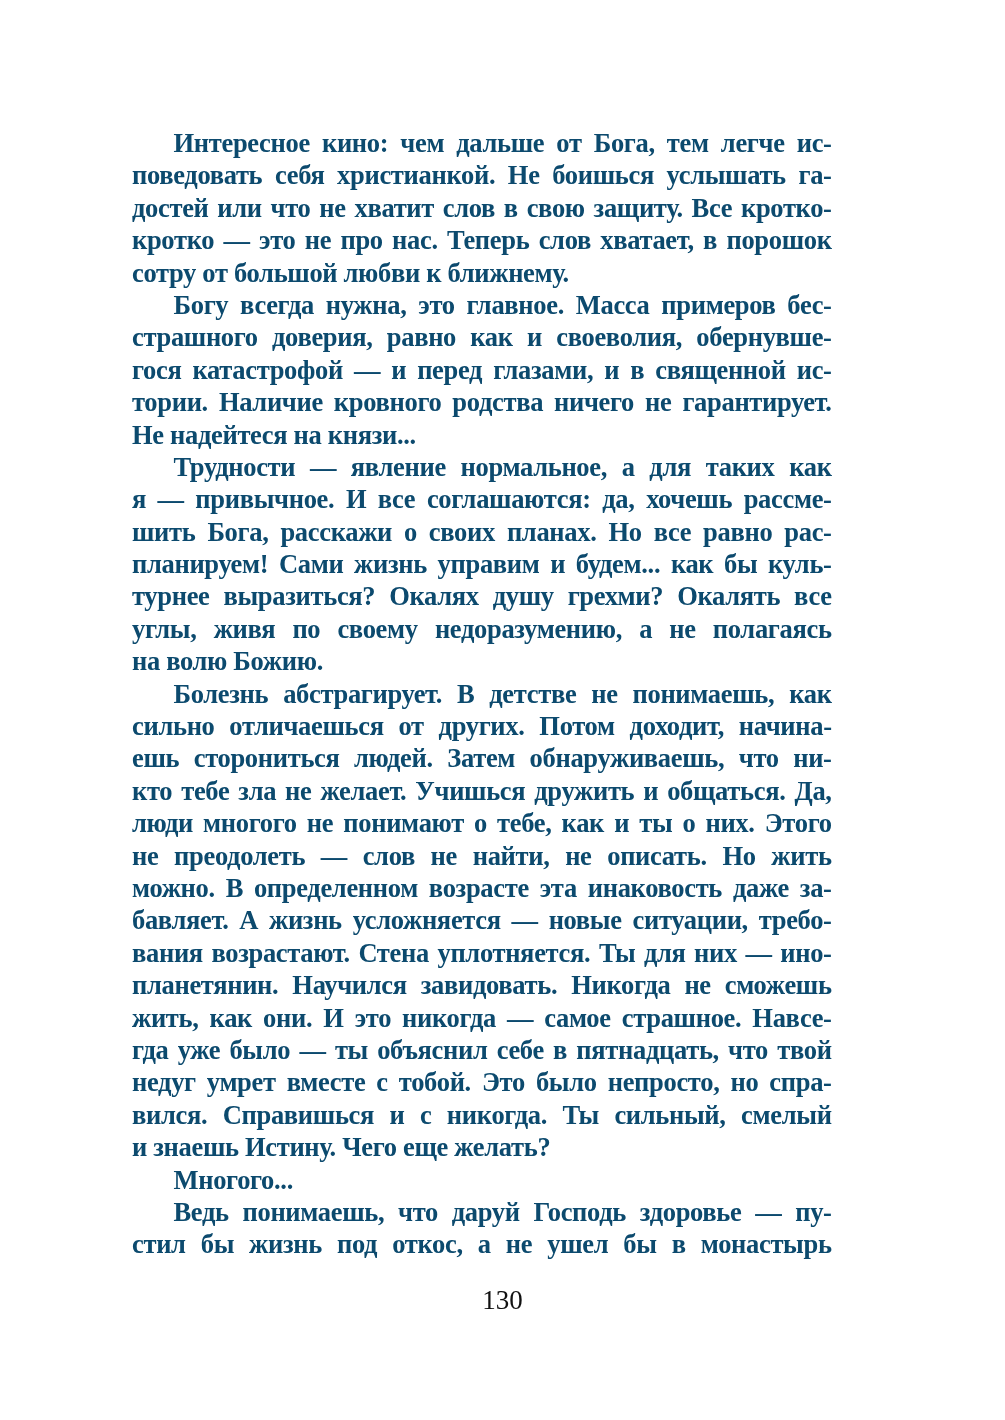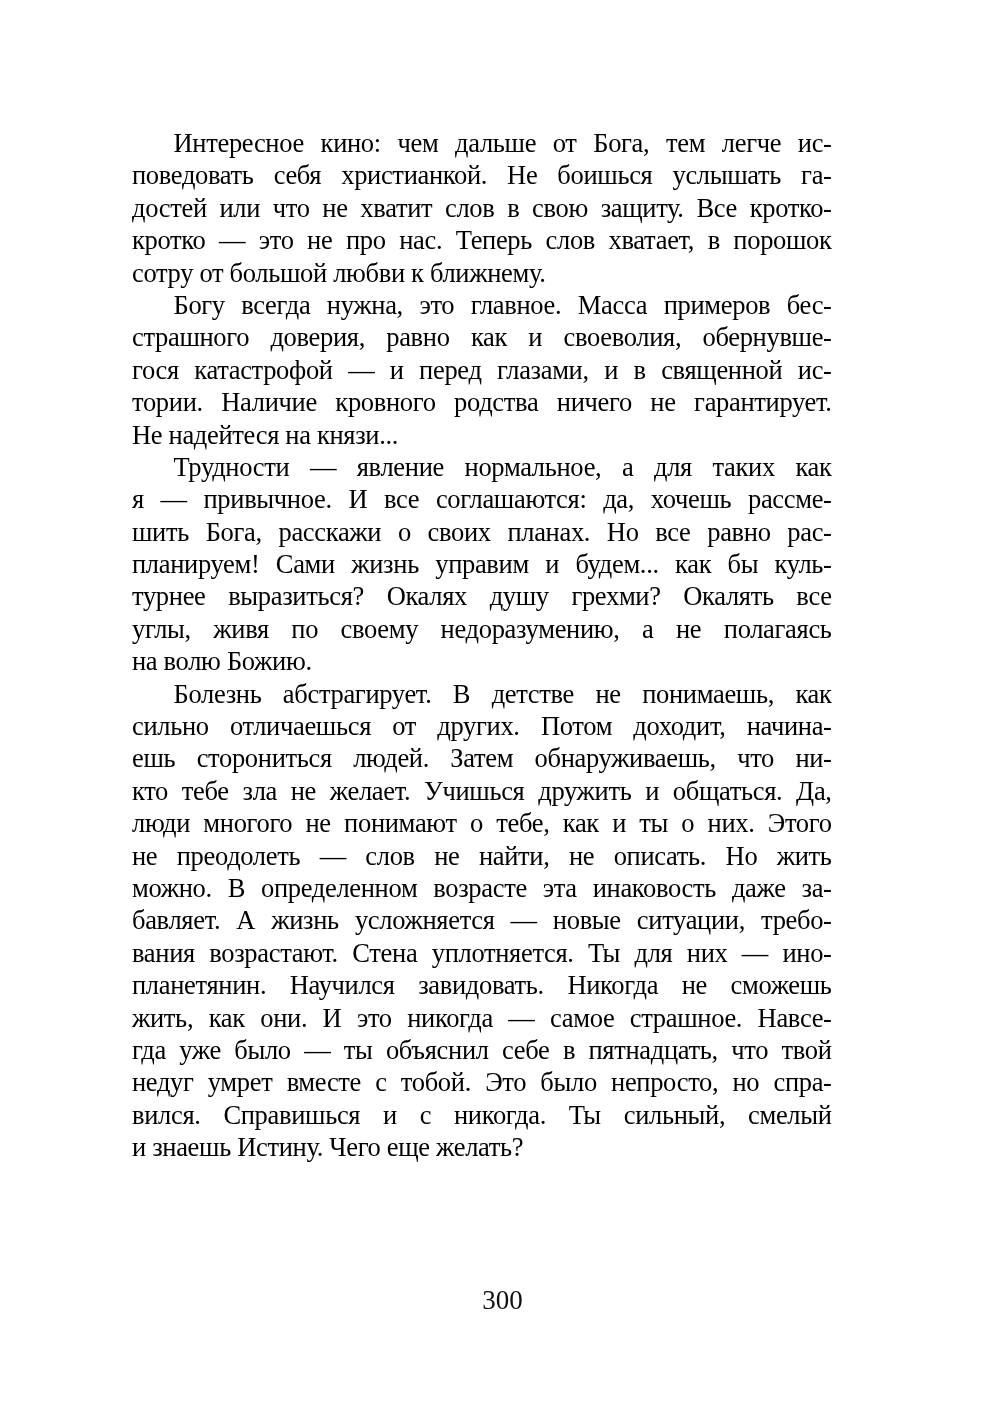--- a/index.html
+++ b/index.html
@@ -1,17 +1,17 @@
 <!DOCTYPE html>
 <html><head>
 <meta charset="utf-8">
 <style>
   html, body { margin: 0; padding: 0; background: #ffffff; }
   body { width: 1005px; height: 1420px; position: relative; overflow: hidden; }
-  .page { position: absolute; left: 132px; top: 127px; width: 700px; color: #000000; }
+  .page { position: absolute; left: 132px; top: 127px; width: 700px; color: #0c4a6e; font-weight: bold; }
   .para { margin: 0; }
   .line {
     display: block;
     font-family: "Liberation Serif", serif;
     font-size: 27.5px;
     line-height: 32.4px;
     height: 32.4px;
     text-align: justify;
     text-align-last: justify;
     white-space: nowrap;
@@ -73,17 +73,24 @@
     <span class="line">бавляет. А жизнь усложняется — новые ситуации, требо-</span>
     <span class="line">вания возрастают. Стена уплотняется. Ты для них — ино-</span>
     <span class="line">планетянин. Научился завидовать. Никогда не сможешь</span>
     <span class="line">жить, как они. И это никогда — самое страшное. Навсе-</span>
     <span class="line">гда уже было — ты объяснил себе в пятнадцать, что твой</span>
     <span class="line">недуг умрет вместе с тобой. Это было непросто, но спра-</span>
     <span class="line">вился. Справишься и с никогда. Ты сильный, смелый</span>
     <span class="line last">и знаешь Истину. Чего еще желать?</span>
   </div>
 
+  <div class="para">
+    <span class="line first last">Многого...</span>
+  </div>
 
+  <div class="para">
+    <span class="line first">Ведь понимаешь, что даруй Господь здоровье — пу-</span>
+    <span class="line">стил бы жизнь под откос, а не ушел бы в монастырь</span>
+  </div>
 
 </div>
 
-<div class="pagenum">300</div>
+<div class="pagenum">130</div>
 
 </body></html>

